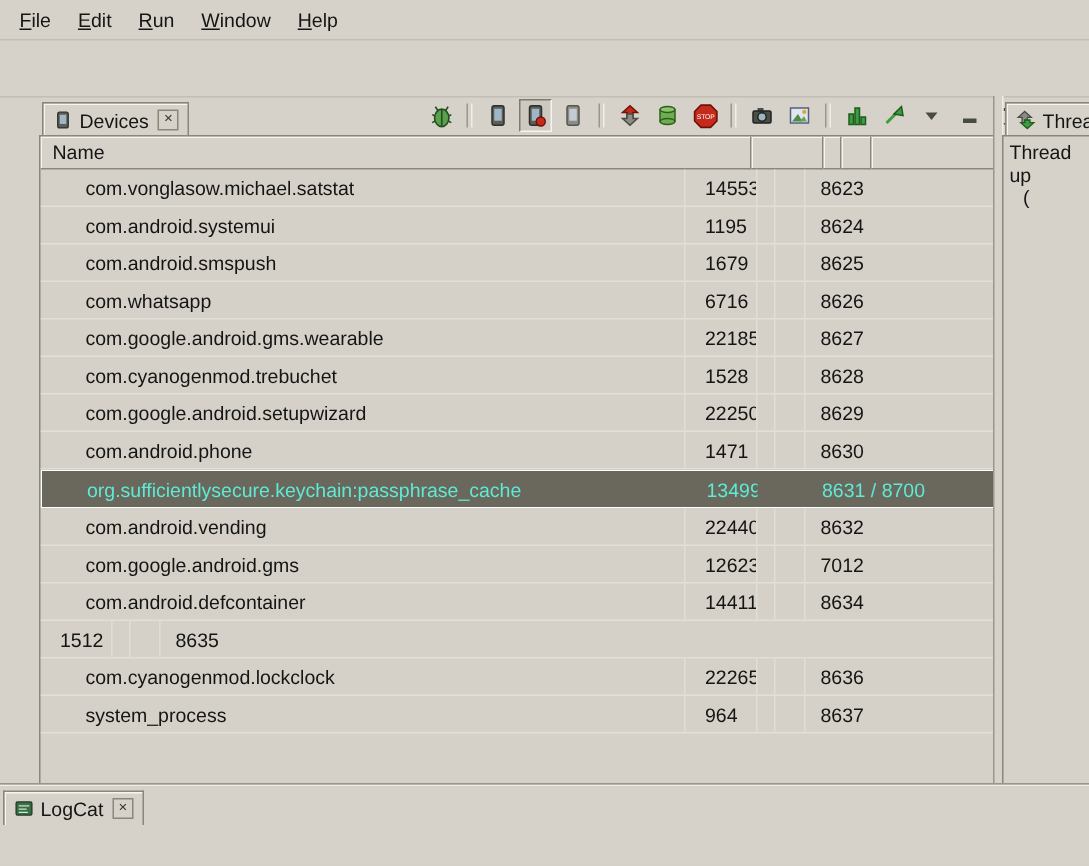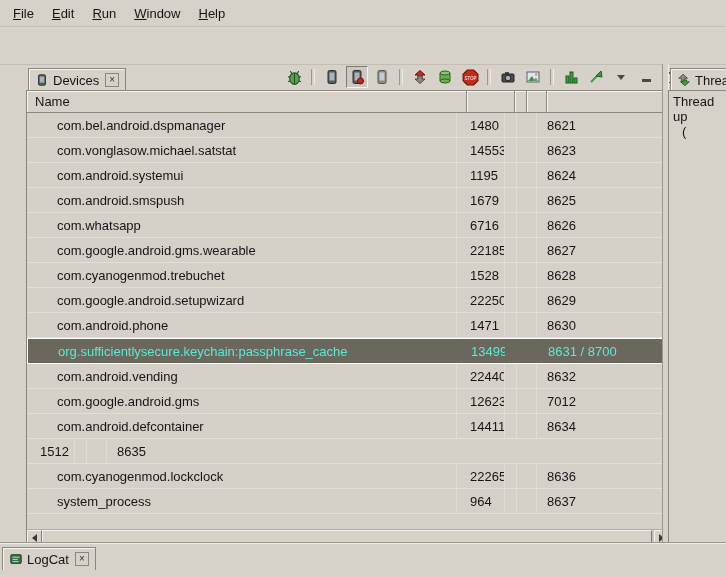--- a/index.html
+++ b/index.html
@@ -47,21 +47,21 @@
     border:1px solid #8a867c;background:#d5d1c8;
     display:grid;grid-template-columns:1fr 16px;grid-template-rows:1fr 16px;
   }
   .table-area{overflow:hidden;position:relative;}
   .thead{display:flex;height:22px;}
   .th{
     background:#d6d2c9;border-right:1px solid #8a867c;border-bottom:1px solid #8a877e;
     box-shadow:inset 1px 1px 0 #f7f5f1;
     display:flex;align-items:center;padding-left:8px;box-sizing:border-box;flex:none;
   }
-  .th.name{width:440px;}
+  .th.name{width:474px;}
   .th.pid{width:48px;}
   .th.n1{width:12px;}
   .th.n2{width:20px;}
   .th.port{flex:1;}
   .trow{display:flex;height:25px;align-items:center;box-sizing:border-box;border-bottom:1px solid #e2dfd8;}
   .c{box-sizing:border-box;flex:none;white-space:nowrap;overflow:hidden;border-right:1px solid #e0ddd5;height:100%;display:flex;align-items:center;}
   .c.name{width:430px;padding-left:30px;}
   .c.pid{width:48px;padding-left:13px;}
   .c.n1{width:12px;}
   .c.n2{width:20px;}
@@ -84,21 +84,21 @@
   .arr.right{border-top:4px solid transparent;border-bottom:4px solid transparent;border-left:5px solid #3a3a35;}
   .corner{background:#d6d2c9;}
   
   .threads-content{
     position:absolute;left:0;right:-2px;top:26px;bottom:0;
     border:1px solid #8a867c;background:#d6d2c9;padding:3px 0 0 4px;overflow:hidden;
   }
   .threads-content .line2{padding-left:9px;}
   
   .bottombar{
-    position:absolute;left:0;right:0;top:542px;height:31px;
+    position:absolute;left:0;right:0;top:522px;height:31px;
     border-top:1px solid #9a968a;box-shadow:inset 0 1px 0 #efede8;background:#d6d2c9;
   }
   .bottombar .tab{top:4px;margin-left:2px;}
   .icon-svg{display:block;}
 </style>
 </head>
 <body>
 
 <div class="menubar">
     <div class="menu-item">File</div>
@@ -223,27 +223,20 @@
     <div class="content">
       <div class="table-area">
         <div class="thead">
           <div class="th name">Name</div>
           <div class="th pid"></div>
           <div class="th n1"></div>
           <div class="th n2"></div>
           <div class="th port"></div>
         </div>
         <div>
-            <div class="trow">
-              <div class="c name">com.bel.android.dspmanager</div>
-              <div class="c pid">1480</div>
-              <div class="c n1"></div>
-              <div class="c n2"></div>
-              <div class="c port">8621</div>
-            </div>
             <div class="trow">
               <div class="c name">com.vonglasow.michael.satstat</div>
               <div class="c pid">14553</div>
               <div class="c n1"></div>
               <div class="c n2"></div>
               <div class="c port">8623</div>
             </div>
             <div class="trow">
               <div class="c name">com.android.systemui</div>
               <div class="c pid">1195</div>

